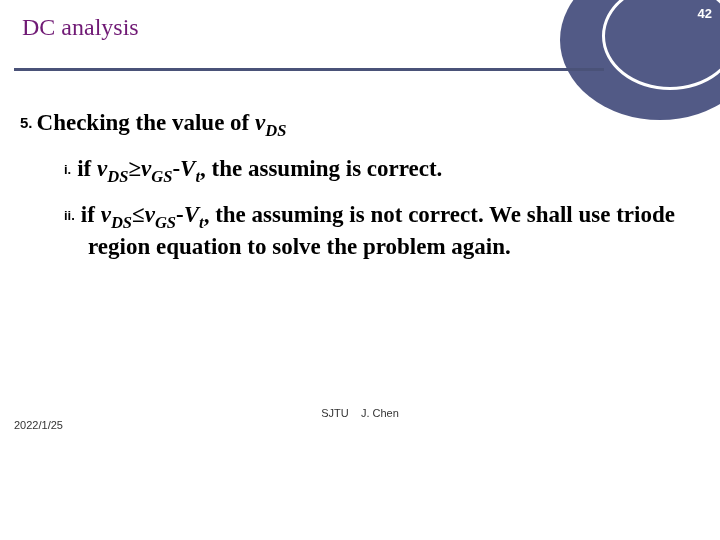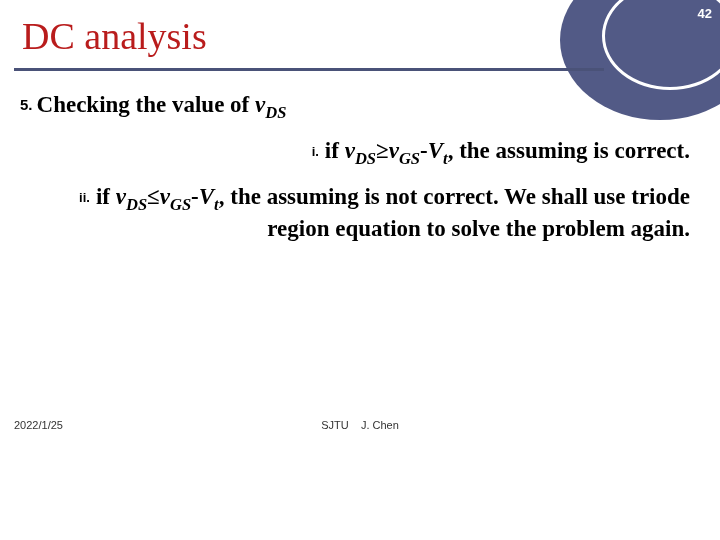--- a/index.html
+++ b/index.html
@@ -18,22 +18,22 @@
   }
   .header {
     position: relative;
     height: 90px;
     width: 100%;
   }
   .title {
     position: absolute;
     left: 22px;
     top: 14px;
-    font-size: 38px;
-    color: #b91c1c;
+    font-size: 24px;
+    color: #701a75;
     font-weight: normal;
   }
   .underline {
     position: absolute;
     left: 14px;
     top: 68px;
     width: 590px;
     height: 3px;
     background: #4a5278;
   }
@@ -62,21 +62,21 @@
     right: 8px;
     color: #fff;
     font-family: Arial, sans-serif;
     font-weight: bold;
     font-size: 13px;
     z-index: 5;
   }
   .content {
     position: absolute;
     left: 20px;
-    top: 92px;
+    top: 110px;
     right: 30px;
     color: #000;
   }
   .line-main {
     font-size: 23px;
     font-weight: bold;
     margin-bottom: 14px;
   }
   .line-main .num {
     font-family: Arial, sans-serif;
@@ -85,41 +85,40 @@
     margin-right: 4px;
   }
   .sub {
     margin-left: 44px;
     margin-bottom: 14px;
     font-size: 23px;
     font-weight: bold;
     line-height: 1.25;
     text-indent: -24px;
     padding-left: 24px;
-    text-align: right;
   }
   .sub .roman {
     font-family: Arial, sans-serif;
     font-size: 13px;
     vertical-align: 2px;
     margin-right: 6px;
   }
   .subscr { font-style: italic; font-size: 0.72em; vertical-align: sub; }
   .ital { font-style: italic; }
   .footer {
     position: absolute;
     bottom: 10px;
     left: 0;
     width: 100%;
     font-family: Arial, sans-serif;
     font-size: 11px;
     color: #333;
   }
   .footer .date { position: absolute; left: 14px; bottom: 0; margin-top: 20px; }
-  .footer .center { position: absolute; left: 0; right: 0; bottom: 0; text-align: center; }
+  .footer .center { position: absolute; left: 0; right: 0; bottom: 12px; text-align: center; }
 </style>
 </head>
 <body>
 
 <div class="slide">
 
   <div class="header">
     <div class="corner"></div>
     <div class="corner-inner"></div>
     <div class="pagenum">42</div>

